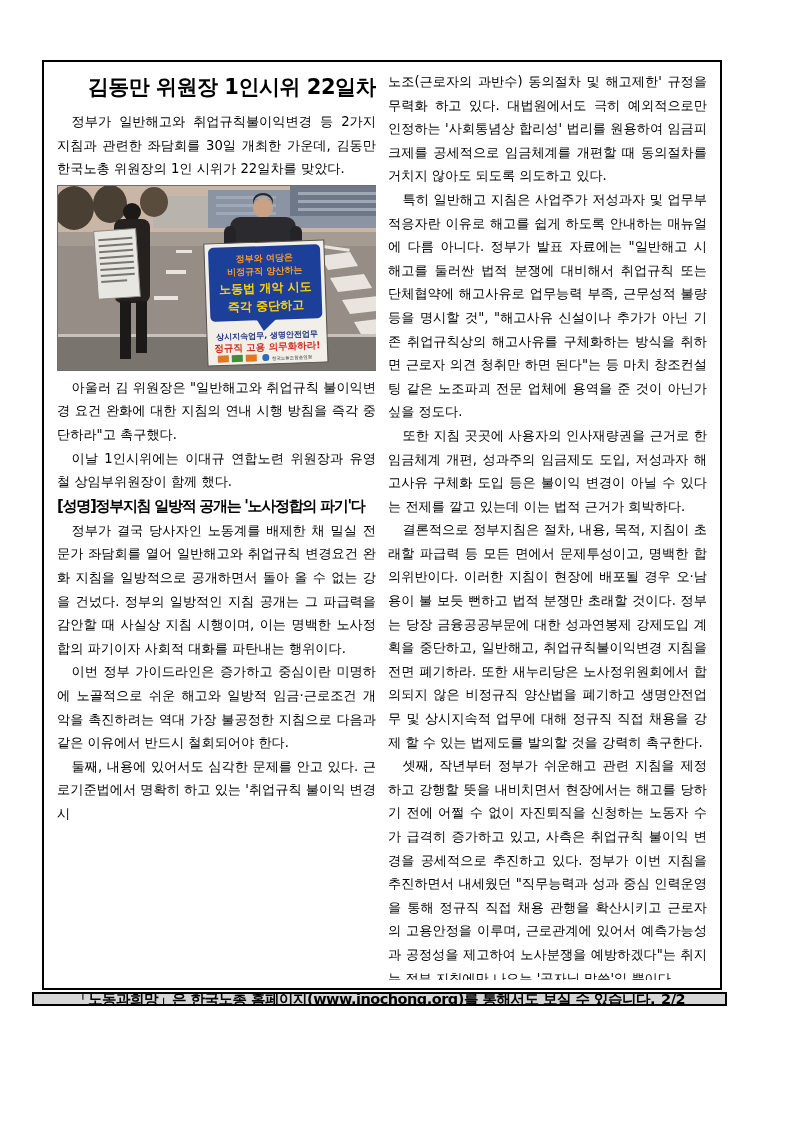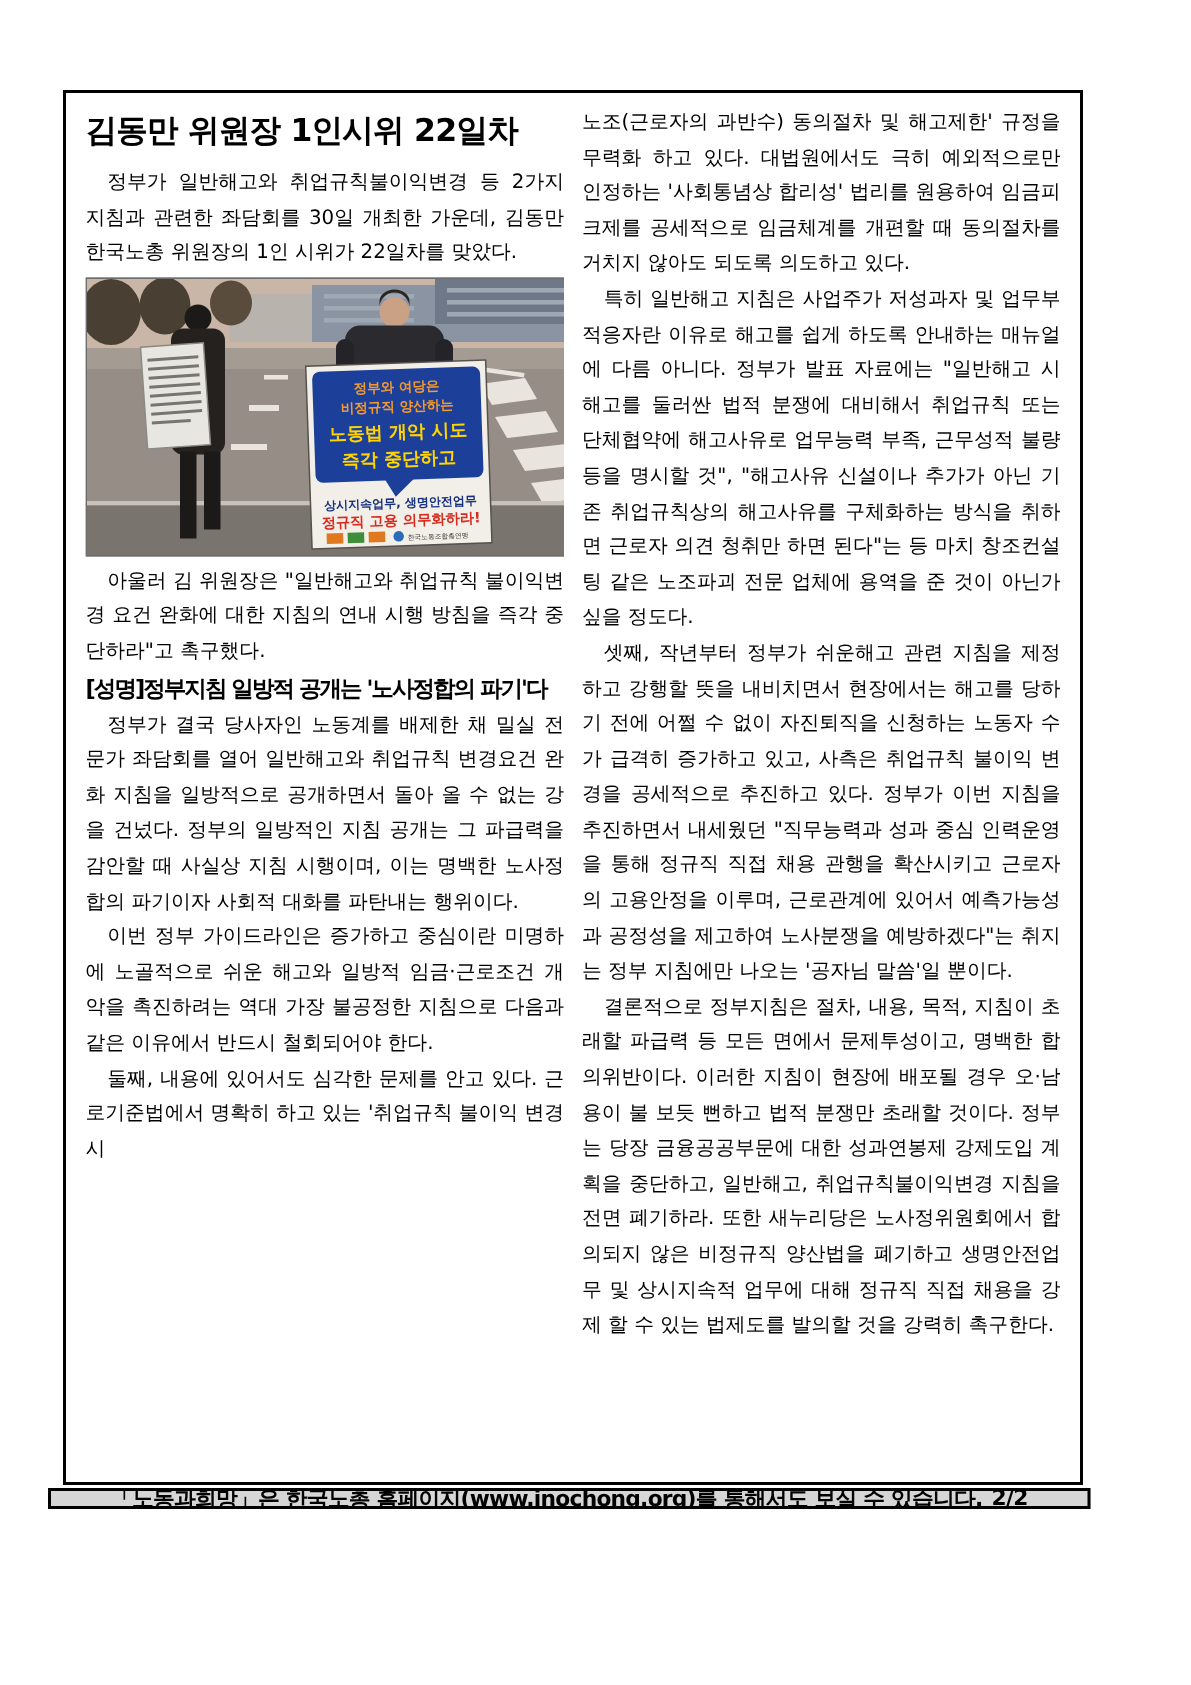--- a/index.html
+++ b/index.html
@@ -4,21 +4,21 @@
 <style>
   html,body{margin:0;padding:0;background:#ffffff;}
   .page{position:relative;width:794px;height:1123px;background:#ffffff;overflow:hidden;
         font-family:"DejaVu Sans", sans-serif;color:#000;}
   .content-box{position:absolute;left:42px;top:60px;width:680px;height:930px;
         border:2px solid #000;box-sizing:border-box;padding:8px 13px;overflow:hidden;}
   .columns{display:flex;gap:12px;height:100%;}
   .col{flex:1;min-width:0;font-size:13.2px;line-height:23.6px;text-align:justify;
         word-break:break-all;overflow:hidden;}
   .col p{margin:0;text-indent:1.1em;}
-  .headline{font-weight:bold;font-size:21px;line-height:30px;text-align:left;
+  .headline{font-weight:bold;font-size:21px;line-height:30px;text-align:right;
         text-indent:0;margin:2px 0 8px 0;letter-spacing:-0.5px;}
   .subheading{font-weight:bold;font-size:15px;line-height:23px;text-indent:0;
         letter-spacing:-1.3px;white-space:nowrap;overflow:hidden;margin:1px 0;}
   .photo-frame{width:328px;height:184px;margin:4px auto 5px auto;border:1px solid #6d6d6d;
         box-sizing:content-box;overflow:hidden;background:#958d86;}
   .footer-bar{position:absolute;left:32px;top:992px;width:695px;height:14px;
         background:#d6d6d6;border:2px solid #000;box-sizing:border-box;
         display:flex;align-items:center;justify-content:center;gap:6px;
         font-weight:bold;font-size:14.5px;letter-spacing:-0.5px;white-space:nowrap;overflow:hidden;}
   svg text{font-family:"DejaVu Sans", sans-serif;}
@@ -121,33 +121,35 @@
                 <rect x="172" y="168" width="11" height="7" fill="#3f8f3a"></rect>
                 <rect x="186" y="168" width="11" height="7" fill="#e07820"></rect>
                 <circle cx="206" cy="171.5" r="3.5" fill="#2b6cb8"></circle>
                 <text x="212" y="174" font-size="4.5" fill="#333">한국노동조합총연맹</text>
               </g>
             </g>
           </svg>
         </div>
 
         <p>아울러 김 위원장은 "일반해고와 취업규칙 불이익변경 요건 완화에 대한 지침의 연내 시행 방침을 즉각 중단하라"고 촉구했다.</p>
+        <p>이날 1인시위에는 이대규 연합노련 위원장과 유영철 상임부위원장이 함께 했다.</p>
 
         <div class="subheading">[성명]정부지침 일방적 공개는 '노사정합의 파기'다</div>
 
         <p>정부가 결국 당사자인 노동계를 배제한 채 밀실 전문가 좌담회를 열어 일반해고와 취업규칙 변경요건 완화 지침을 일방적으로 공개하면서 돌아 올 수 없는 강을 건넜다. 정부의 일방적인 지침 공개는 그 파급력을 감안할 때 사실상 지침 시행이며, 이는 명백한 노사정합의 파기이자 사회적 대화를 파탄내는 행위이다.</p>
         <p>이번 정부 가이드라인은 증가하고 중심이란 미명하에 노골적으로 쉬운 해고와 일방적 임금·근로조건 개악을 촉진하려는 역대 가장 불공정한 지침으로 다음과 같은 이유에서 반드시 철회되어야 한다.</p>
         <p>둘째, 내용에 있어서도 심각한 문제를 안고 있다. 근로기준법에서 명확히 하고 있는 '취업규칙 불이익 변경 시</p>
       </div>
 
       <div class="col">
         <p style="text-indent:0;">노조(근로자의 과반수) 동의절차 및 해고제한' 규정을 무력화 하고 있다. 대법원에서도 극히 예외적으로만 인정하는 '사회통념상 합리성' 법리를 원용하여 임금피크제를 공세적으로 임금체계를 개편할 때 동의절차를 거치지 않아도 되도록 의도하고 있다.</p>
         <p>특히 일반해고 지침은 사업주가 저성과자 및 업무부적응자란 이유로 해고를 쉽게 하도록 안내하는 매뉴얼에 다름 아니다. 정부가 발표 자료에는 "일반해고 시 해고를 둘러싼 법적 분쟁에 대비해서 취업규칙 또는 단체협약에 해고사유로 업무능력 부족, 근무성적 불량 등을 명시할 것", "해고사유 신설이나 추가가 아닌 기존 취업규칙상의 해고사유를 구체화하는 방식을 취하면 근로자 의견 청취만 하면 된다"는 등 마치 창조컨설팅 같은 노조파괴 전문 업체에 용역을 준 것이 아닌가 싶을 정도다.</p>
+        <p>또한 지침 곳곳에 사용자의 인사재량권을 근거로 한 임금체계 개편, 성과주의 임금제도 도입, 저성과자 해고사유 구체화 도입 등은 불이익 변경이 아닐 수 있다는 전제를 깔고 있는데 이는 법적 근거가 희박하다.</p>
+        <p>결론적으로 정부지침은 절차, 내용, 목적, 지침이 초래할 파급력 등 모든 면에서 문제투성이고, 명백한 합의위반이다. 이러한 지침이 현장에 배포될 경우 오·남용이 불 보듯 뻔하고 법적 분쟁만 초래할 것이다. 정부는 당장 금융공공부문에 대한 성과연봉제 강제도입 계획을 중단하고, 일반해고, 취업규칙불이익변경 지침을 전면 폐기하라. 또한 새누리당은 노사정위원회에서 합의되지 않은 비정규직 양산법을 폐기하고 생명안전업무 및 상시지속적 업무에 대해 정규직 직접 채용을 강제 할 수 있는 법제도를 발의할 것을 강력히 촉구한다.</p>
         <p>셋째, 작년부터 정부가 쉬운해고 관련 지침을 제정하고 강행할 뜻을 내비치면서 현장에서는 해고를 당하기 전에 어쩔 수 없이 자진퇴직을 신청하는 노동자 수가 급격히 증가하고 있고, 사측은 취업규칙 불이익 변경을 공세적으로 추진하고 있다. 정부가 이번 지침을 추진하면서 내세웠던 "직무능력과 성과 중심 인력운영을 통해 정규직 직접 채용 관행을 확산시키고 근로자의 고용안정을 이루며, 근로관계에 있어서 예측가능성과 공정성을 제고하여 노사분쟁을 예방하겠다"는 취지는 정부 지침에만 나오는 '공자님 말씀'일 뿐이다.</p>
-        <p>결론적으로 정부지침은 절차, 내용, 목적, 지침이 초래할 파급력 등 모든 면에서 문제투성이고, 명백한 합의위반이다. 이러한 지침이 현장에 배포될 경우 오·남용이 불 보듯 뻔하고 법적 분쟁만 초래할 것이다. 정부는 당장 금융공공부문에 대한 성과연봉제 강제도입 계획을 중단하고, 일반해고, 취업규칙불이익변경 지침을 전면 폐기하라. 또한 새누리당은 노사정위원회에서 합의되지 않은 비정규직 양산법을 폐기하고 생명안전업무 및 상시지속적 업무에 대해 정규직 직접 채용을 강제 할 수 있는 법제도를 발의할 것을 강력히 촉구한다.</p>
       </div>
 
     </div>
   </div>
 
   <div class="footer-bar">
     <span>「노동과희망」은 한국노총 홈페이지(www.inochong.org)를 통해서도 보실 수 있습니다.</span>
     <span>2/2</span>
   </div>
 </div>

